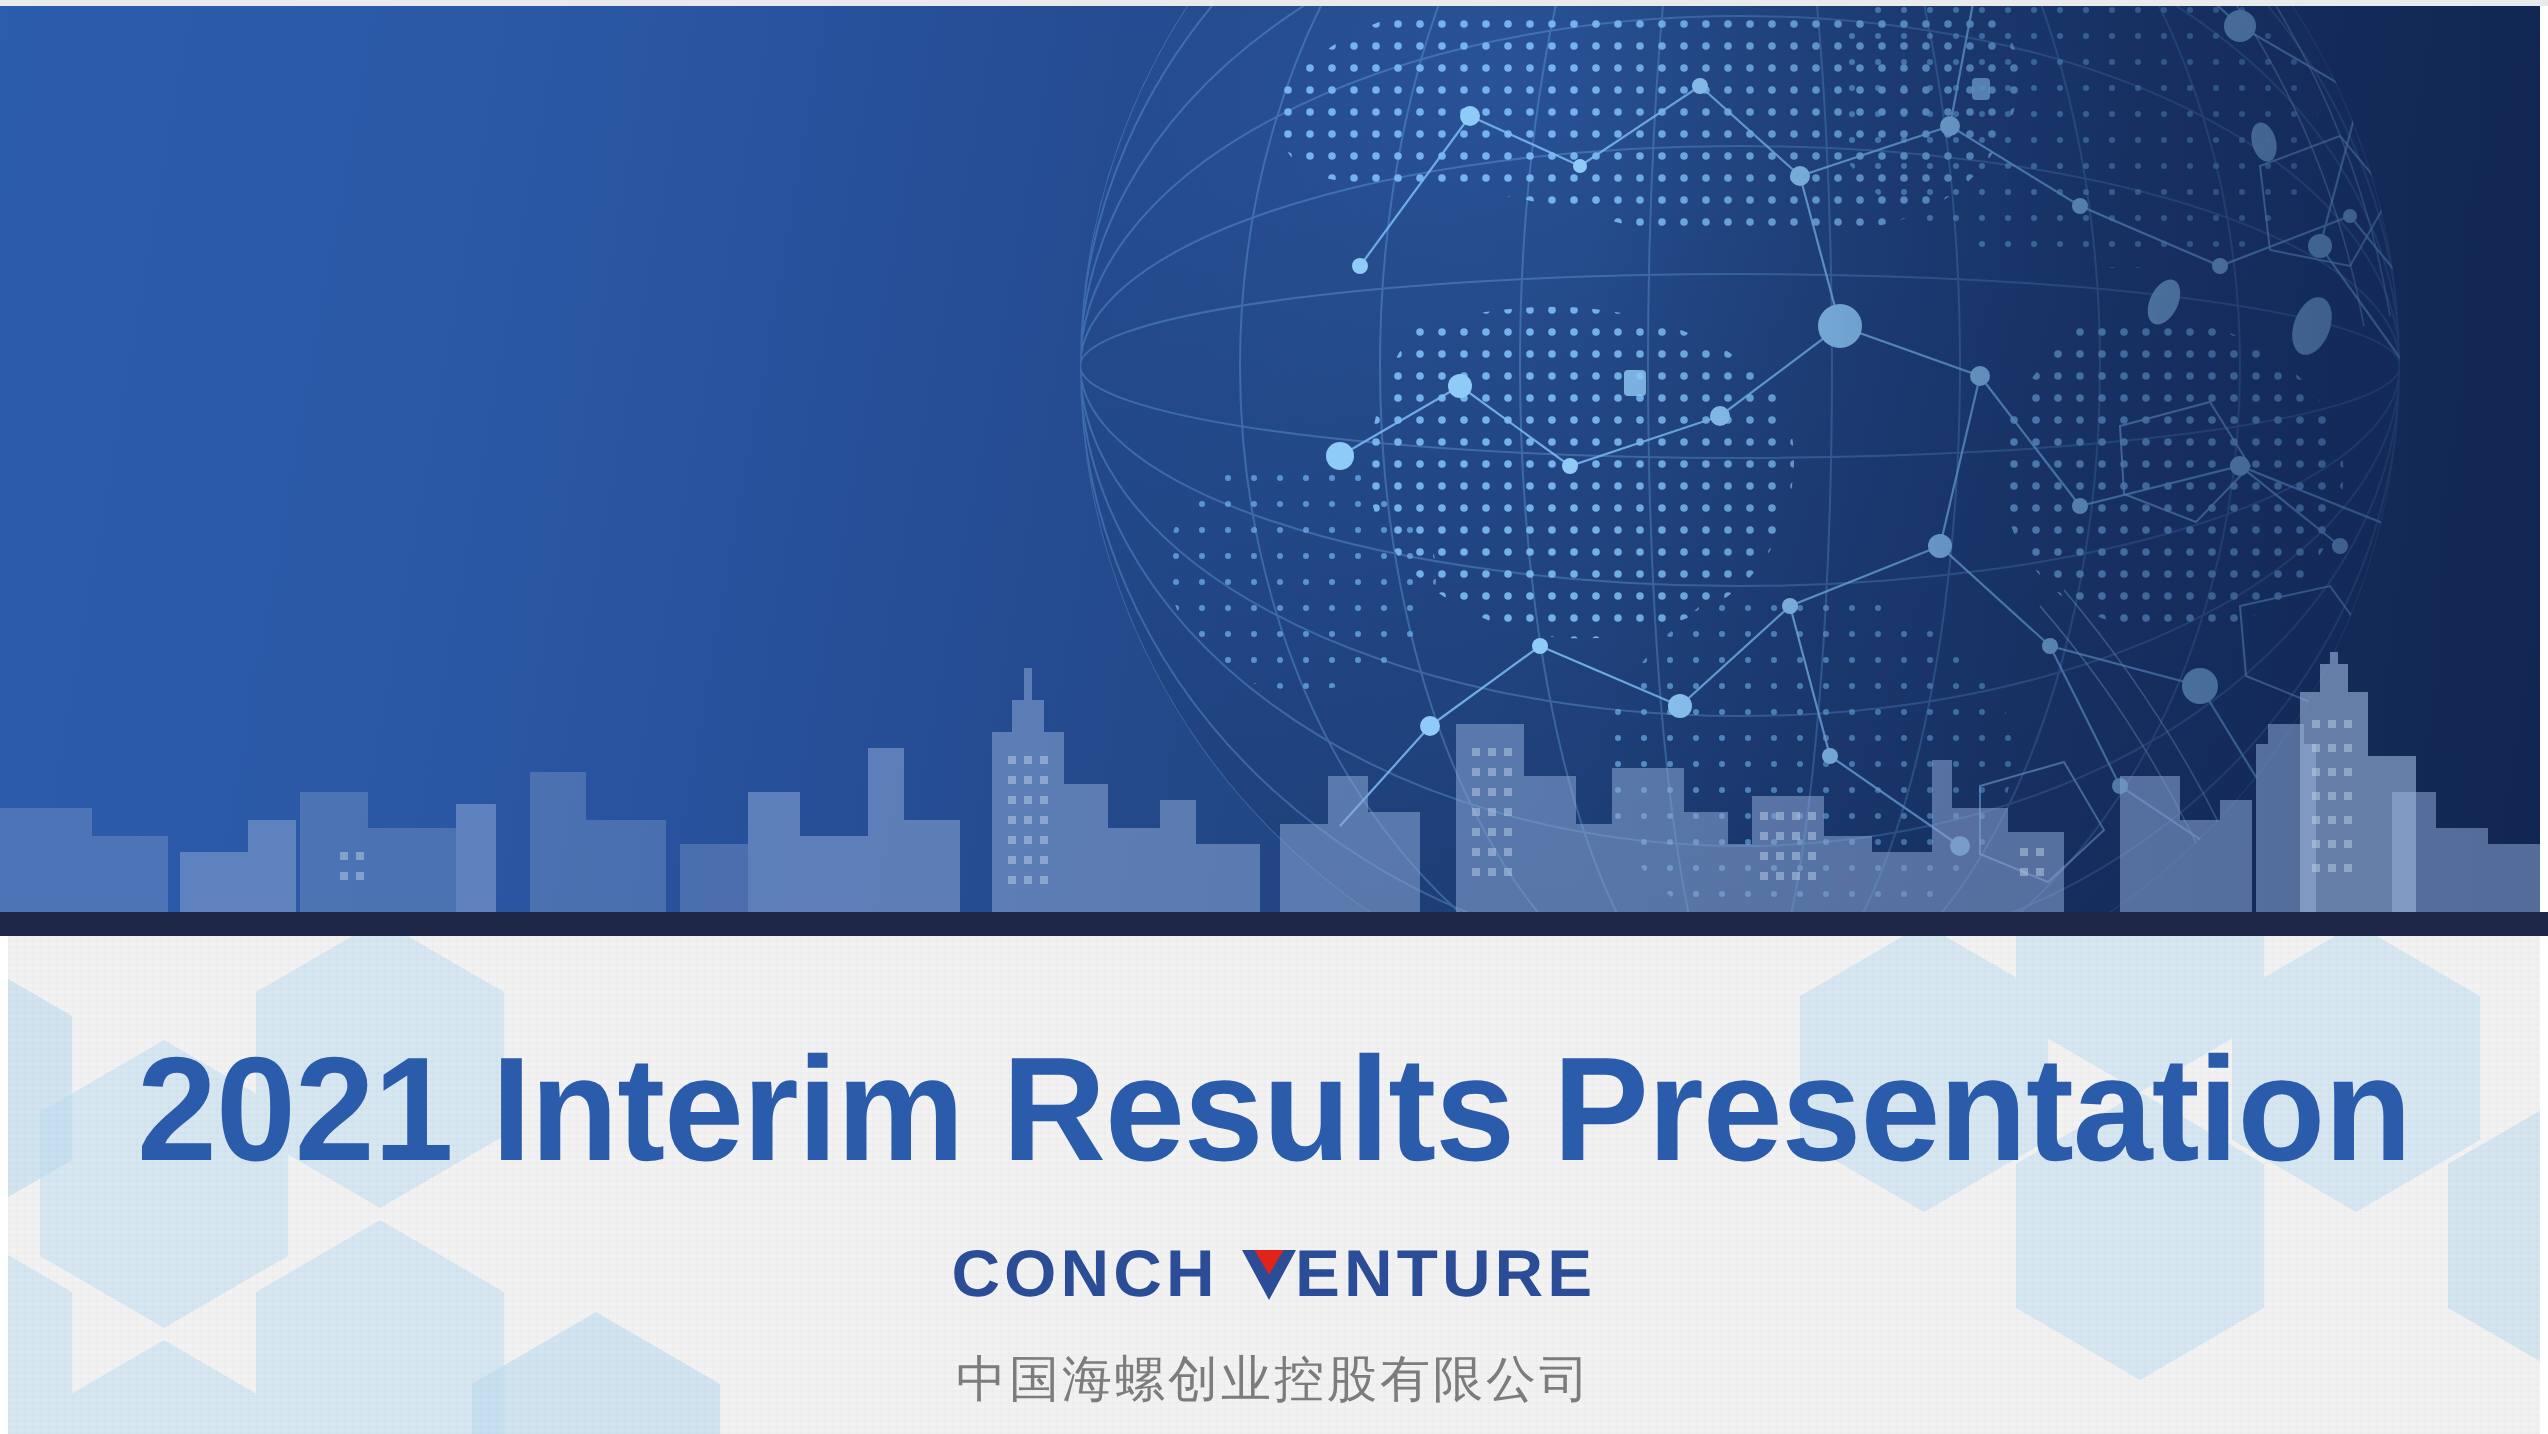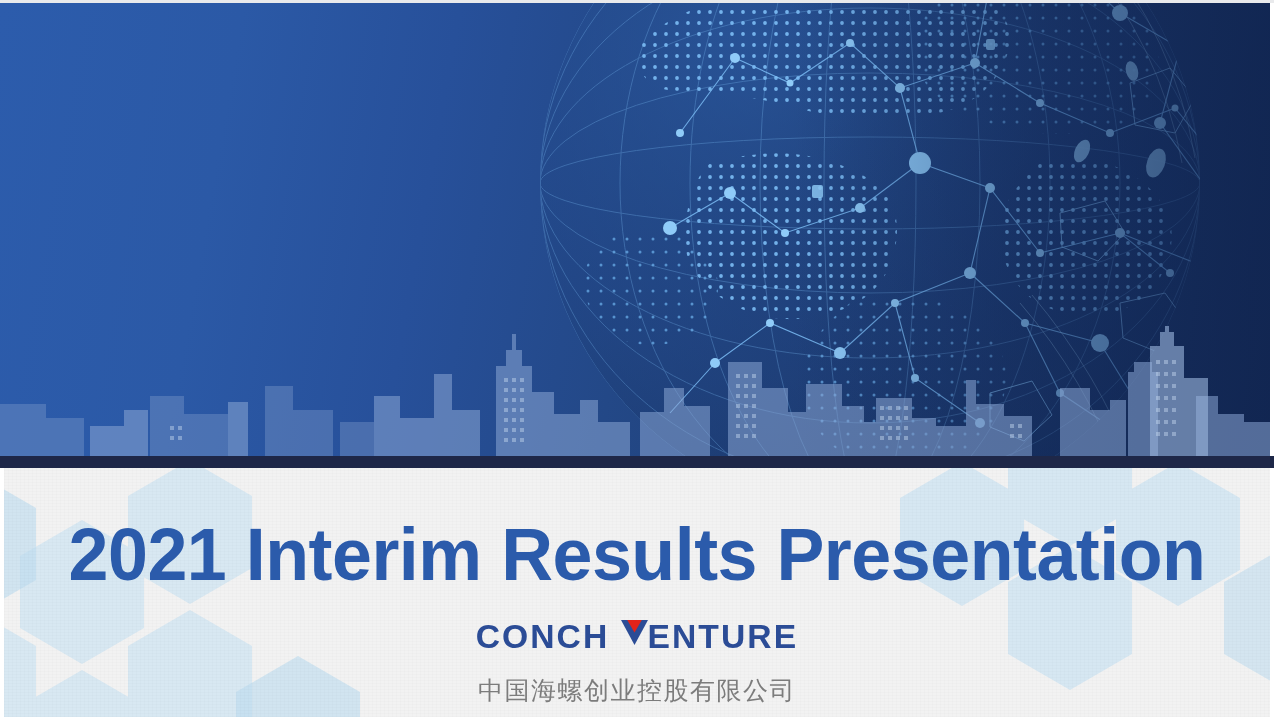--- a/index.html
+++ b/index.html
@@ -116,21 +116,21 @@
   
   .logo-block {
     position:absolute;
     left:0; top:620px;
     width:1274px;
     text-align:center;
     z-index:6;
   }
   .logo-wordmark {
     display:inline-flex;
-    align-items:flex-start;
+    align-items:center;
     justify-content:center;
     font-family:"Liberation Sans", sans-serif;
     font-weight:bold;
     font-size:33px;
     line-height:34px;
     letter-spacing:2.0px;
     color:#2B4C96;
     white-space:nowrap;
   }
   .wm-conch { display:inline-block; transform:scaleX(1.02); }

